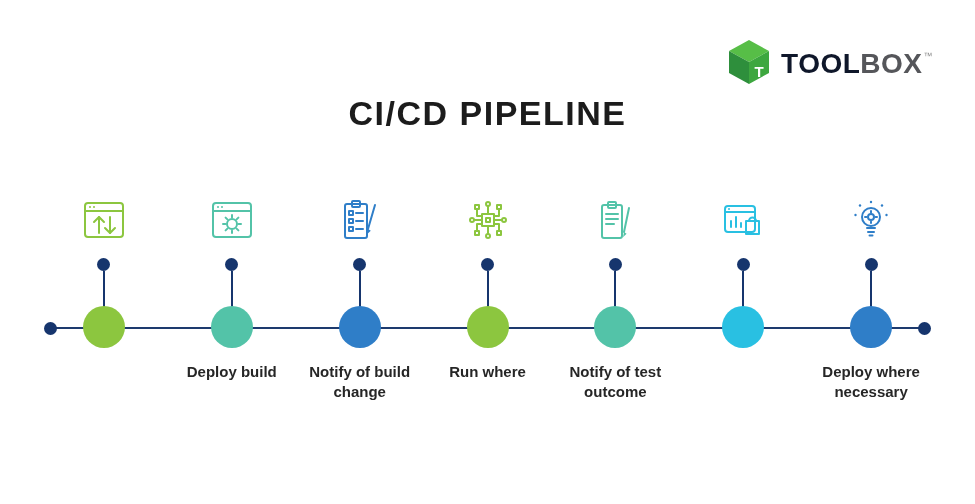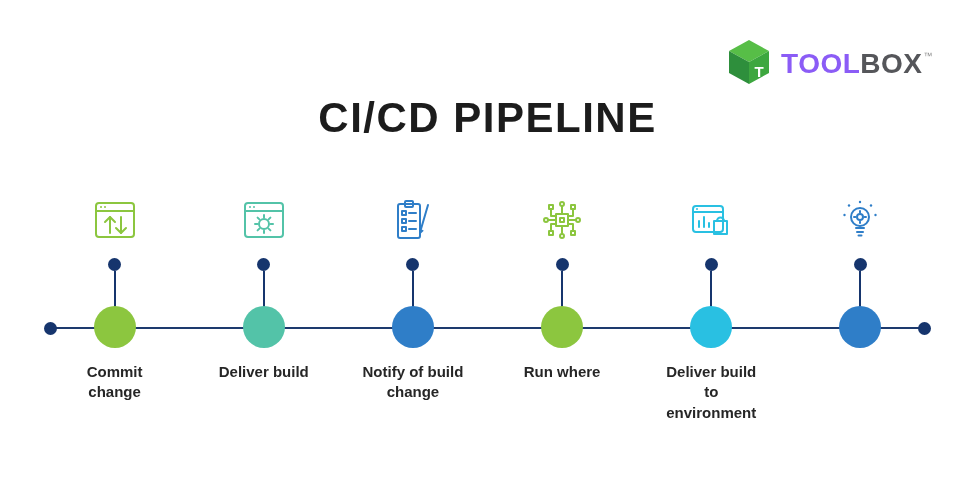--- a/index.html
+++ b/index.html
@@ -4,27 +4,27 @@
 <style>
   html,body{margin:0;padding:0;background:#f3f3f3;}
   .canvas{
     width:975px;height:504px;position:relative;margin:0 auto;
     background:#ffffff;font-family:"Liberation Sans",sans-serif;overflow:hidden;
   }
 
   
   .logo{position:absolute;top:38px;right:42px;display:flex;align-items:center;gap:10px;}
   .logo-text{font-size:28px;font-weight:bold;letter-spacing:.5px;color:#55565a;line-height:1;}
-  .logo-text .green{color:#8b5cf6;}
+  .logo-text .green{color:#0f172a;}
   .logo-text sup{font-size:9px;color:#8a8a8a;vertical-align:14px;font-weight:normal;margin-left:1px;}
 
   
   .title{
     position:absolute;top:94px;left:0;width:100%;margin:0;text-align:center;
-    font-size:42px;font-weight:bold;letter-spacing:1.5px;color:#1c1c1c;
+    font-size:34px;font-weight:bold;letter-spacing:1.5px;color:#1c1c1c;
   }
 
   
   .pipeline{position:absolute;top:192px;left:40px;right:40px;}
   .baseline{position:absolute;top:135px;left:12px;right:12px;height:2px;background:#1d3a6e;}
   .end-dot{position:absolute;top:130px;width:13px;height:13px;border-radius:50%;background:#16356d;}
   .end-dot.left{left:4px;}
   .end-dot.right{right:4px;}
 
   .steps{display:flex;position:relative;}
@@ -82,21 +82,20 @@
             <circle cx="14" cy="11" r="1" fill="currentColor" stroke="none"></circle>
             <line x1="19" y1="37" x2="19" y2="21"></line>
             <polyline points="14,26 19,21 24,26"></polyline>
             <line x1="30" y1="21" x2="30" y2="37"></line>
             <polyline points="25,32 30,37 35,32"></polyline>
           </svg>
         </div>
         <span class="mini-dot"></span>
         <span class="stem"></span>
         <span class="node bg-green"></span>
-        <div class="label">Commit change</div>
       </div>
 
       <div class="step">
         <div class="icon c-teal">
           <svg viewBox="0 0 48 48" fill="none" stroke="currentColor" stroke-width="2" stroke-linecap="round" stroke-linejoin="round" aria-hidden="true">
             <rect x="5" y="7" width="38" height="34" rx="3"></rect>
             <line x1="5" y1="15" x2="43" y2="15"></line>
             <circle cx="10" cy="11" r="1" fill="currentColor" stroke="none"></circle>
             <circle cx="14" cy="11" r="1" fill="currentColor" stroke="none"></circle>
             <circle cx="24" cy="28" r="5"></circle>
@@ -106,21 +105,21 @@
             <line x1="17.5" y1="28" x2="15" y2="28"></line>
             <line x1="28.6" y1="23.4" x2="30.4" y2="21.6"></line>
             <line x1="19.4" y1="23.4" x2="17.6" y2="21.6"></line>
             <line x1="28.6" y1="32.6" x2="30.4" y2="34.4"></line>
             <line x1="19.4" y1="32.6" x2="17.6" y2="34.4"></line>
           </svg>
         </div>
         <span class="mini-dot"></span>
         <span class="stem"></span>
         <span class="node bg-teal"></span>
-        <div class="label">Deliver build</div>
+        <div class="label">Deploy build</div>
       </div>
 
 
       <div class="step">
         <div class="icon c-blue">
           <svg viewBox="0 0 48 48" fill="none" stroke="currentColor" stroke-width="2" stroke-linecap="round" stroke-linejoin="round" aria-hidden="true">
             <rect x="9" y="8" width="22" height="34" rx="2"></rect>
             <rect x="16" y="5" width="8" height="6" rx="1"></rect>
             <rect x="13" y="15" width="4" height="4"></rect>
               <line x1="20" y1="17" x2="27" y2="17"></line>
@@ -160,38 +159,54 @@
             <polyline points="30,28 35,28 35,35"></polyline>
               <rect x="33" y="35" width="4" height="4"></rect>
           </svg>
         </div>
         <span class="mini-dot"></span>
         <span class="stem"></span>
         <span class="node bg-green"></span>
         <div class="label">Run where</div>
       </div>
 
+      <div class="step">
+        <div class="icon c-teal">
+          <svg viewBox="0 0 48 48" fill="none" stroke="currentColor" stroke-width="2" stroke-linecap="round" stroke-linejoin="round" aria-hidden="true">
+            <rect x="11" y="9" width="20" height="33" rx="2"></rect>
+            <rect x="17" y="6" width="8" height="6" rx="1"></rect>
+            <line x1="15" y1="18" x2="27" y2="18"></line>
+            <line x1="15" y1="23" x2="27" y2="23"></line>
+            <line x1="15" y1="28" x2="23" y2="28"></line>
+            <line x1="38" y1="12" x2="33" y2="36"></line>
+            <path d="M33 36 l-1 5.2 3.6-3.4z" fill="currentColor" stroke="none"></path>
+          </svg>
+        </div>
+        <span class="mini-dot"></span>
+        <span class="stem"></span>
+        <span class="node bg-teal"></span>
+        <div class="label">Notify of test outcome</div>
+      </div>
 
       <div class="step">
         <div class="icon c-cyan">
           <svg viewBox="0 0 48 48" fill="none" stroke="currentColor" stroke-width="2" stroke-linecap="round" stroke-linejoin="round" aria-hidden="true">
             <rect x="6" y="10" width="30" height="26" rx="3"></rect>
             <line x1="6" y1="16" x2="36" y2="16"></line>
             <circle cx="10" cy="13" r="1" fill="currentColor" stroke="none"></circle>
             <line x1="12" y1="31" x2="12" y2="25"></line>
             <line x1="17" y1="31" x2="17" y2="21"></line>
             <line x1="22" y1="31" x2="22" y2="27"></line>
             <rect x="27" y="25" width="13" height="13"></rect>
             <path d="M30 25 a3.5 3.5 0 0 1 7 0"></path>
           </svg>
         </div>
         <span class="mini-dot"></span>
         <span class="stem"></span>
         <span class="node bg-cyan"></span>
-        <div class="label">Deliver build to environment</div>
       </div>
 
       <div class="step">
         <div class="icon c-blue">
           <svg viewBox="0 0 48 48" fill="none" stroke="currentColor" stroke-width="2" stroke-linecap="round" stroke-linejoin="round" aria-hidden="true">
             <circle cx="24" cy="21" r="9"></circle>
             <circle cx="24" cy="21" r="3"></circle>
             <line x1="24" y1="16.5" x2="24" y2="15"></line>
             <line x1="24" y1="25.5" x2="24" y2="27"></line>
             <line x1="19.5" y1="21" x2="18" y2="21"></line>
@@ -202,17 +217,18 @@
             <circle cx="24" cy="6" r="1.2" fill="currentColor" stroke="none"></circle>
             <circle cx="13" cy="9.5" r="1.2" fill="currentColor" stroke="none"></circle>
             <circle cx="35" cy="9.5" r="1.2" fill="currentColor" stroke="none"></circle>
             <circle cx="8.5" cy="19" r="1.2" fill="currentColor" stroke="none"></circle>
             <circle cx="39.5" cy="19" r="1.2" fill="currentColor" stroke="none"></circle>
           </svg>
         </div>
         <span class="mini-dot"></span>
         <span class="stem"></span>
         <span class="node bg-blue"></span>
+        <div class="label">Deploy where necessary</div>
       </div>
 
     </div>
   </div>
 </div>
 
 </body></html>

